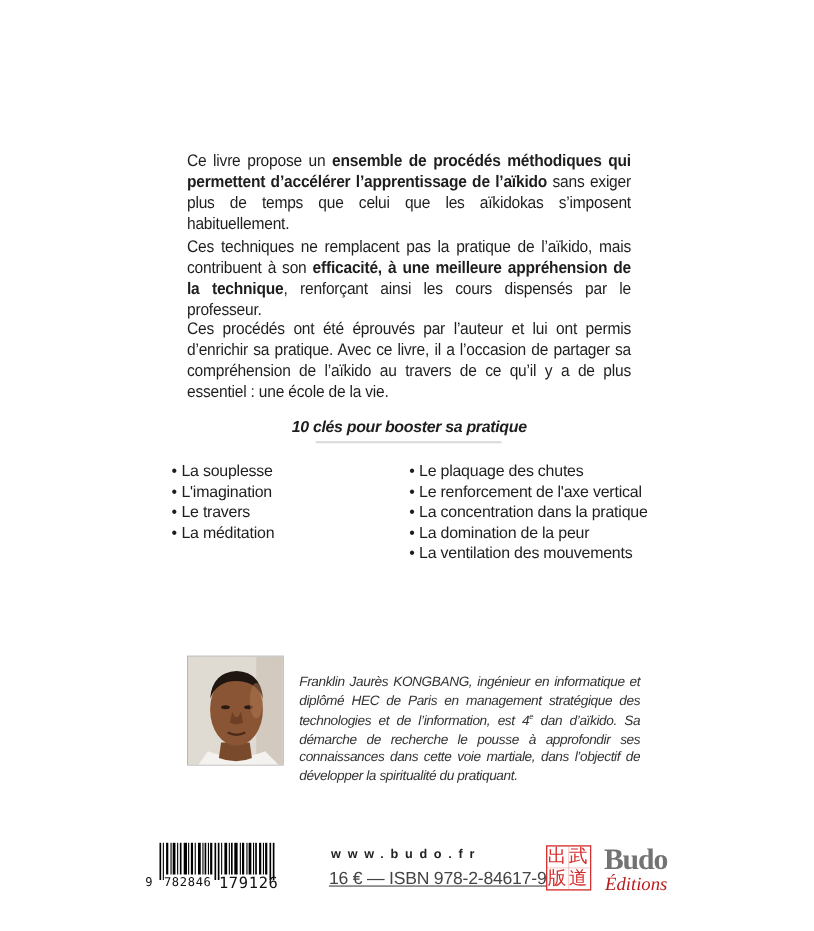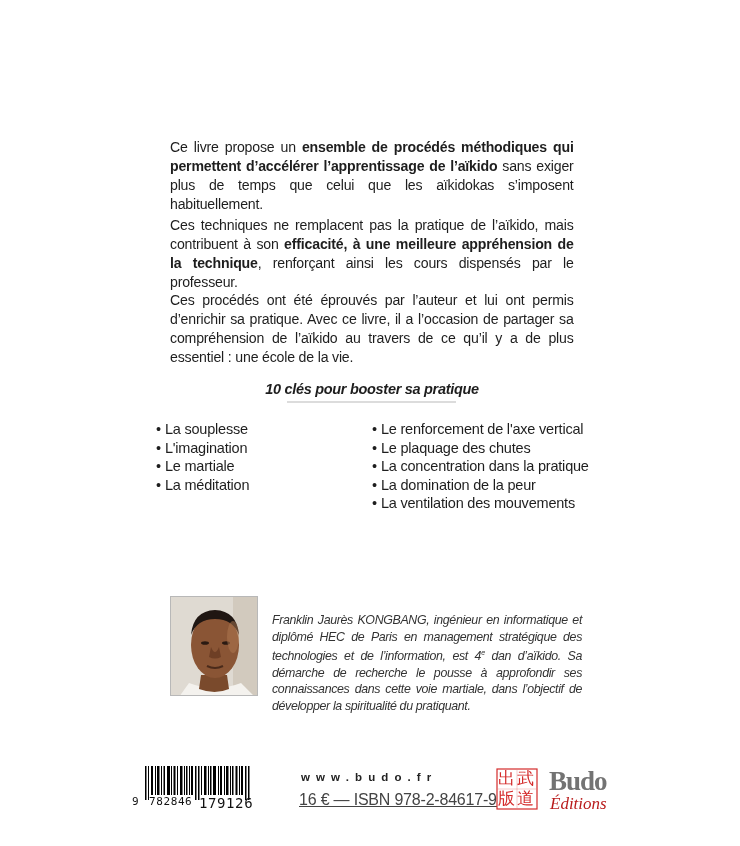--- a/index.html
+++ b/index.html
@@ -69,26 +69,26 @@
 <div class="para" id="p2"><span>Ces techniques ne remplacent pas la pratique de l’aïkido, mais contribuent à son </span><b>efficacité, à une meilleure appréhension de la technique</b><span>, renforçant ainsi les cours dispensés par le professeur.</span></div>
 
 <div class="para" id="p3">Ces procédés ont été éprouvés par l’auteur et lui ont permis d’enrichir sa pratique. Avec ce livre, il a l’occasion de partager sa compréhension de l’aïkido au travers de ce qu’il y a de plus essentiel : une école de la vie.</div>
 
 <div class="keys-title">10 clés pour booster sa pratique</div>
 <div class="divider"></div>
 
 <ul class="keys-col" id="col-left">
   <li>La souplesse</li>
   <li>L'imagination</li>
-  <li>Le martiale</li>
+  <li>Le travers</li>
   <li>La méditation</li>
 </ul>
 <ul class="keys-col" id="col-right">
+  <li>Le plaquage des chutes</li>
   <li>Le renforcement de l'axe vertical</li>
-  <li>Le plaquage des chutes</li>
   <li>La concentration dans la pratique</li>
   <li>La domination de la peur</li>
   <li>La ventilation des mouvements</li>
 </ul>
 
 <div class="photo">
   <svg width="88" height="100" viewBox="0 0 88 100">
     <rect x="0" y="0" width="88" height="100" fill="#dfdad2"></rect>
     <rect x="62" y="0" width="26" height="100" fill="#c9c0b1" opacity="0.6"></rect>
     <path d="M8 100 L18 86 Q44 96 70 86 L84 100 Z" fill="#f4f2ee"></path>

